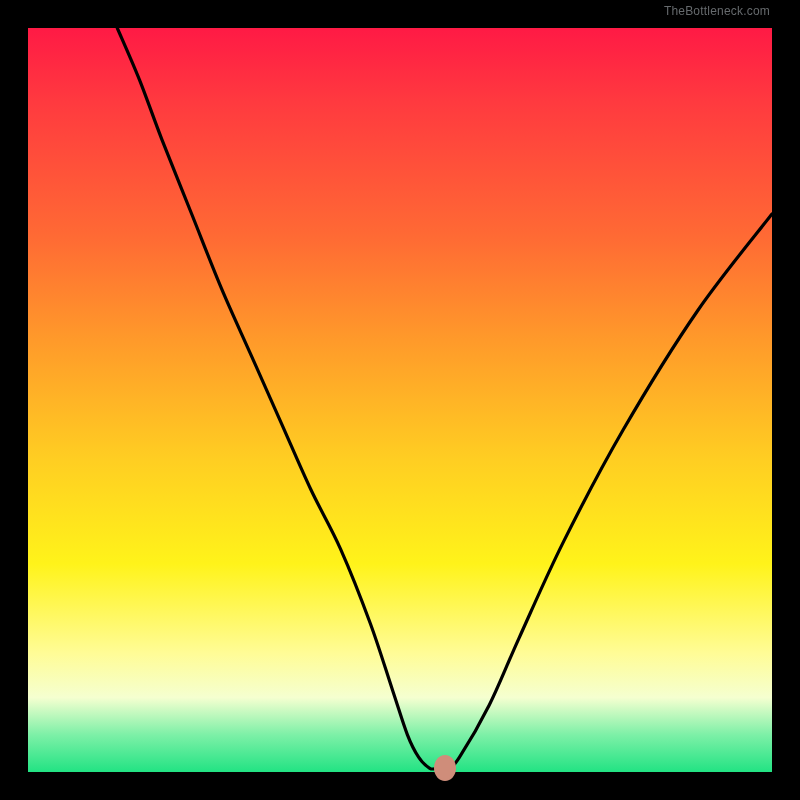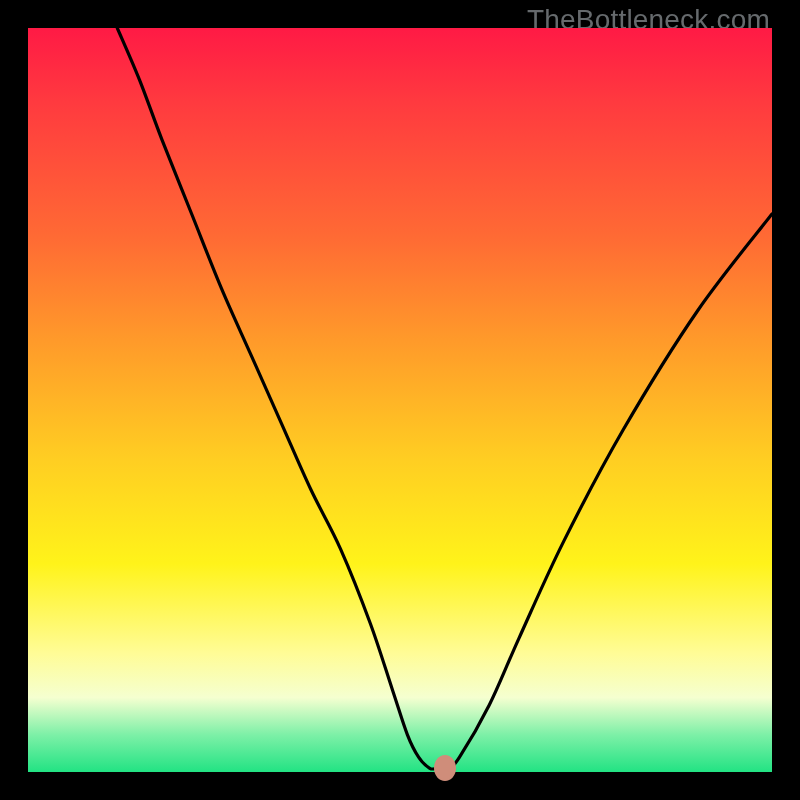--- a/index.html
+++ b/index.html
@@ -36,21 +36,21 @@
       #f5ffd0 90%,
       #7df0a7 95%,
       #22e383 100%
     );
   }
   .watermark {
     position: absolute;
     top: 4px;
     right: 30px;
     color: #666a6d;
-    font-size: 28px;
+    font-size: 12px;
     font-weight: 500;
     letter-spacing: 0.2px;
     user-select: none;
   }
   svg.curve {
     position: absolute;
     left: 0;
     top: 0;
     width: 744px;
     height: 744px;

